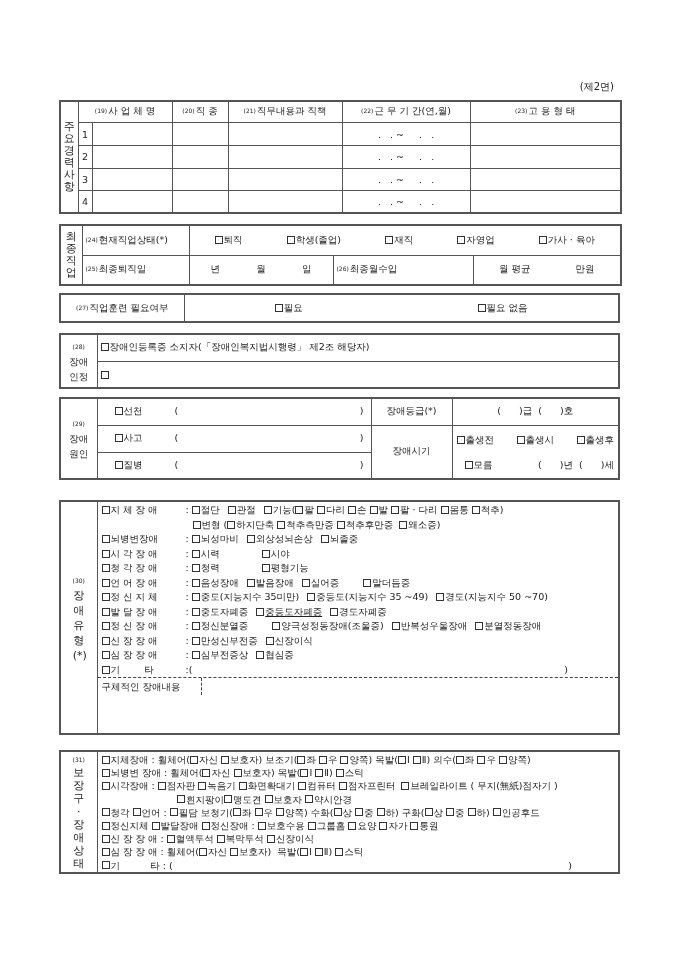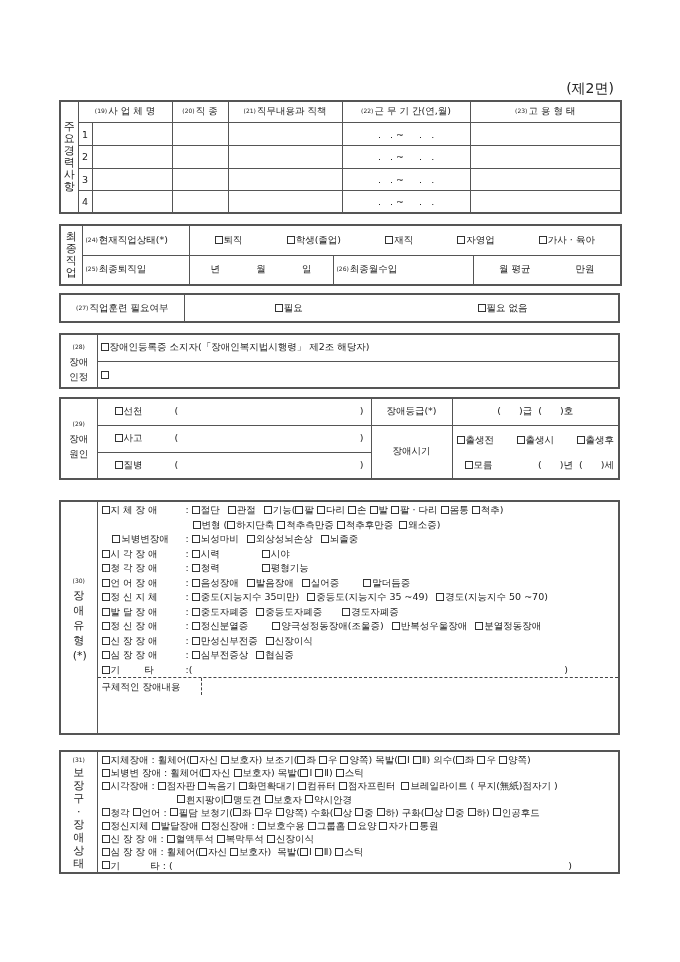--- a/index.html
+++ b/index.html
@@ -1,18 +1,18 @@
 <!DOCTYPE html>
 <html><head>
 <meta charset="utf-8">
 <style>
   * { box-sizing: border-box; margin: 0; padding: 0; }
   body { width: 680px; height: 962px; background: #fff; position: relative; font-family: "DejaVu Sans", sans-serif; color: #222; font-size: 9.5px; overflow: hidden; }
   .abs { position: absolute; }
-  .page-no { right: 66px; top: 80px; font-size: 14px; }
+  .page-no { right: 66px; top: 80px; font-size: 10px; }
   table { border-collapse: collapse; position: absolute; left: 59px; width: 561px; table-layout: fixed; }
   td { border: 1px solid #555; vertical-align: middle; padding: 0 3px; white-space: nowrap; overflow: hidden; }
   .tbl { border: 2px solid #555; }
   .c { text-align: center; }
   .num { font-size: 6px; vertical-align: 1px; margin-right: 1px; }
   .vlabel { text-align: center; line-height: 12px; font-size: 11px; white-space: normal; }
   .dash-b { border-bottom: 1px dashed #444; }
   .dash-r { border-right: 1px dashed #444; }
   .cb { display: inline-block; width: 8px; height: 8px; border: 1px solid #333; vertical-align: -1px; margin-right: 1px; }
   .row-line { height: 14.5px; line-height: 14.5px; display: flex; align-items: center; }
@@ -236,21 +236,21 @@
             <span style="margin-right: 3px;">:</span>
             <span style="margin-right: 8px;"><span style="white-space: pre; margin-right: 0px;"></span><i class="cb"></i><span style="white-space: pre; margin-right: 0px;">절단</span></span>
             <span style="margin-right: 8px;"><span style="white-space: pre; margin-right: 0px;"></span><i class="cb"></i><span style="white-space: pre; margin-right: 0px;">관절</span></span>
             <span style="margin-right: 8px;"><span style="white-space: pre; margin-right: 0px;"></span><i class="cb"></i><span style="white-space: pre; margin-right: 0px;">기능(</span><i class="cb"></i><span style="white-space: pre; margin-right: 0px;">팔 </span><i class="cb"></i><span style="white-space: pre; margin-right: 0px;">다리 </span><i class="cb"></i><span style="white-space: pre; margin-right: 0px;">손 </span><i class="cb"></i><span style="white-space: pre; margin-right: 0px;">발 </span><i class="cb"></i><span style="white-space: pre; margin-right: 0px;">팔 · 다리 </span><i class="cb"></i><span style="white-space: pre; margin-right: 0px;">몸통 </span><i class="cb"></i><span style="white-space: pre; margin-right: 0px;">척추)</span></span>
           </div>
           <div class="row-line" style="padding-left: 4px;">
             <span style="width: 85px; display: inline-block;"></span>
             <span style="margin-right: 8px;"><span style="white-space: pre; margin-right: 0px;"></span><i class="cb"></i><span style="white-space: pre; margin-right: 0px;">변형 (</span><i class="cb"></i><span style="white-space: pre; margin-right: 0px;">하지단축 </span><i class="cb"></i><span style="white-space: pre; margin-right: 0px;">척추측만증 </span><i class="cb"></i><span style="white-space: pre; margin-right: 0px;">척추후만증  </span><i class="cb"></i><span style="white-space: pre; margin-right: 0px;">왜소증)</span></span>
           </div>
           <div class="row-line" style="padding-left: 4px;">
-            <span style="width: 78px; display: inline-block; white-space: pre; text-align: center;"><i class="cb"></i>뇌병변장애</span>
+            <span style="width: 78px; display: inline-block; white-space: pre;"><i class="cb"></i>뇌병변장애</span>
             <span style="margin-right: 3px;">:</span>
             <span style="margin-right: 8px;"><span style="white-space: pre; margin-right: 0px;"></span><i class="cb"></i><span style="white-space: pre; margin-right: 0px;">뇌성마비</span></span>
             <span style="margin-right: 8px;"><span style="white-space: pre; margin-right: 0px;"></span><i class="cb"></i><span style="white-space: pre; margin-right: 0px;">외상성뇌손상</span></span>
             <span style="margin-right: 8px;"><span style="white-space: pre; margin-right: 0px;"></span><i class="cb"></i><span style="white-space: pre; margin-right: 0px;">뇌졸중</span></span>
           </div>
           <div class="row-line" style="padding-left: 4px;">
             <span style="width: 78px; display: inline-block; white-space: pre;"><i class="cb"></i>시 각 장 애</span>
             <span style="margin-right: 3px;">:</span>
             <span style="margin-right: 8px; min-width: 62px; display: inline-block;"><span style="white-space: pre; margin-right: 0px;"></span><i class="cb"></i><span style="white-space: pre; margin-right: 0px;">시력</span></span>
             <span style="margin-right: 8px; min-width: 62px; display: inline-block;"><span style="white-space: pre; margin-right: 0px;"></span><i class="cb"></i><span style="white-space: pre; margin-right: 0px;">시야</span></span>
@@ -273,21 +273,21 @@
             <span style="width: 78px; display: inline-block; white-space: pre;"><i class="cb"></i>정 신 지 체</span>
             <span style="margin-right: 3px;">:</span>
             <span style="margin-right: 8px;"><span style="white-space: pre; margin-right: 0px;"></span><i class="cb"></i><span style="white-space: pre; margin-right: 0px;">중도(지능지수 35미만)</span></span>
             <span style="margin-right: 8px;"><span style="white-space: pre; margin-right: 0px;"></span><i class="cb"></i><span style="white-space: pre; margin-right: 0px;">중등도(지능지수 35 ~49)</span></span>
             <span style="margin-right: 8px;"><span style="white-space: pre; margin-right: 0px;"></span><i class="cb"></i><span style="white-space: pre; margin-right: 0px;">경도(지능지수 50 ~70)</span></span>
           </div>
           <div class="row-line" style="padding-left: 4px;">
             <span style="width: 78px; display: inline-block; white-space: pre;"><i class="cb"></i>발 달 장 애</span>
             <span style="margin-right: 3px;">:</span>
             <span style="margin-right: 8px;"><span style="white-space: pre; margin-right: 0px;"></span><i class="cb"></i><span style="white-space: pre; margin-right: 0px;">중도자폐증</span></span>
-            <span style="margin-right: 8px;"><span style="white-space: pre; margin-right: 0px;"></span><i class="cb"></i><span style="white-space: pre; margin-right: 12px;">중등도자폐증</span></span>
+            <span style="margin-right: 8px;"><span style="white-space: pre; margin-right: 0px;"></span><i class="cb"></i><span style="white-space: pre; margin-right: 0px; text-decoration: underline;">중등도자폐증</span></span>
             <span style="margin-right: 8px;"><span style="white-space: pre; margin-right: 0px;"></span><i class="cb"></i><span style="white-space: pre; margin-right: 0px;">경도자폐증</span></span>
           </div>
           <div class="row-line" style="padding-left: 4px;">
             <span style="width: 78px; display: inline-block; white-space: pre;"><i class="cb"></i>정 신 장 애</span>
             <span style="margin-right: 3px;">:</span>
             <span style="margin-right: 8px;"><span style="white-space: pre; margin-right: 0px;"></span><i class="cb"></i><span style="white-space: pre; margin-right: 16px;">정신분열증</span></span>
             <span style="margin-right: 8px;"><span style="white-space: pre; margin-right: 0px;"></span><i class="cb"></i><span style="white-space: pre; margin-right: 0px;">양극성정동장애(조울증)</span></span>
             <span style="margin-right: 8px;"><span style="white-space: pre; margin-right: 0px;"></span><i class="cb"></i><span style="white-space: pre; margin-right: 0px;">반복성우울장애</span></span>
             <span style="margin-right: 8px;"><span style="white-space: pre; margin-right: 0px;"></span><i class="cb"></i><span style="white-space: pre; margin-right: 0px;">분열정동장애</span></span>
           </div>

